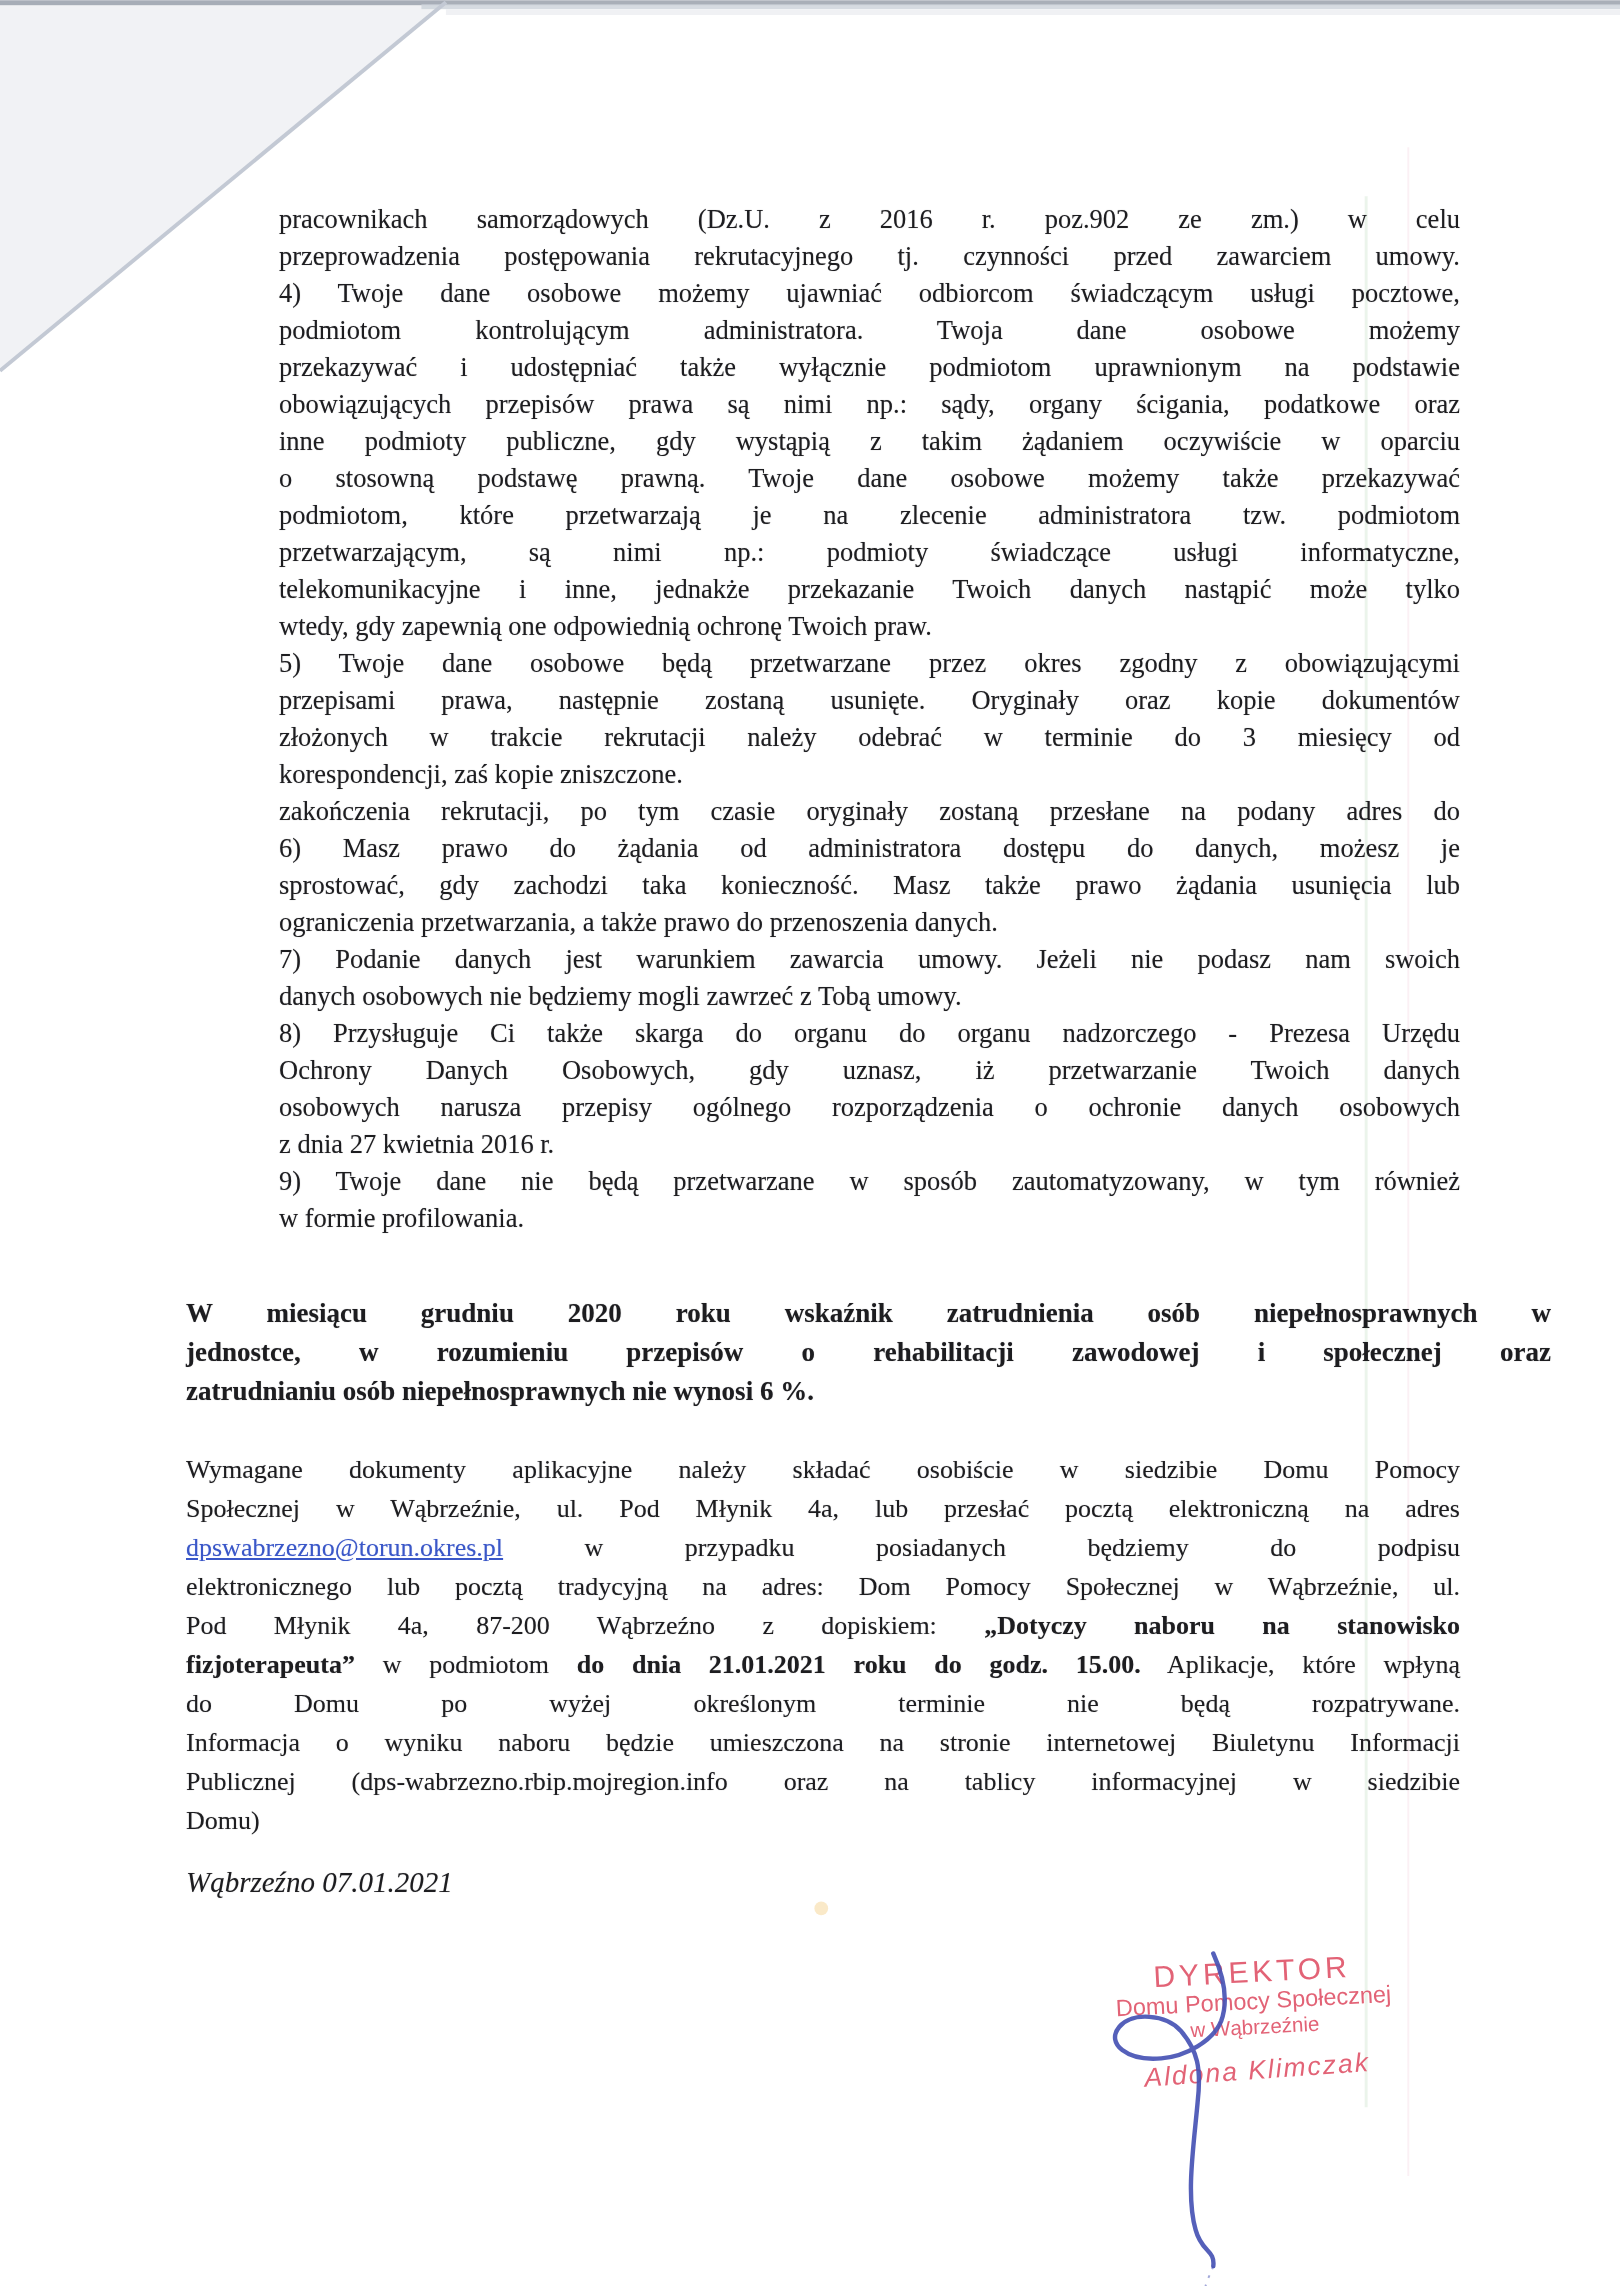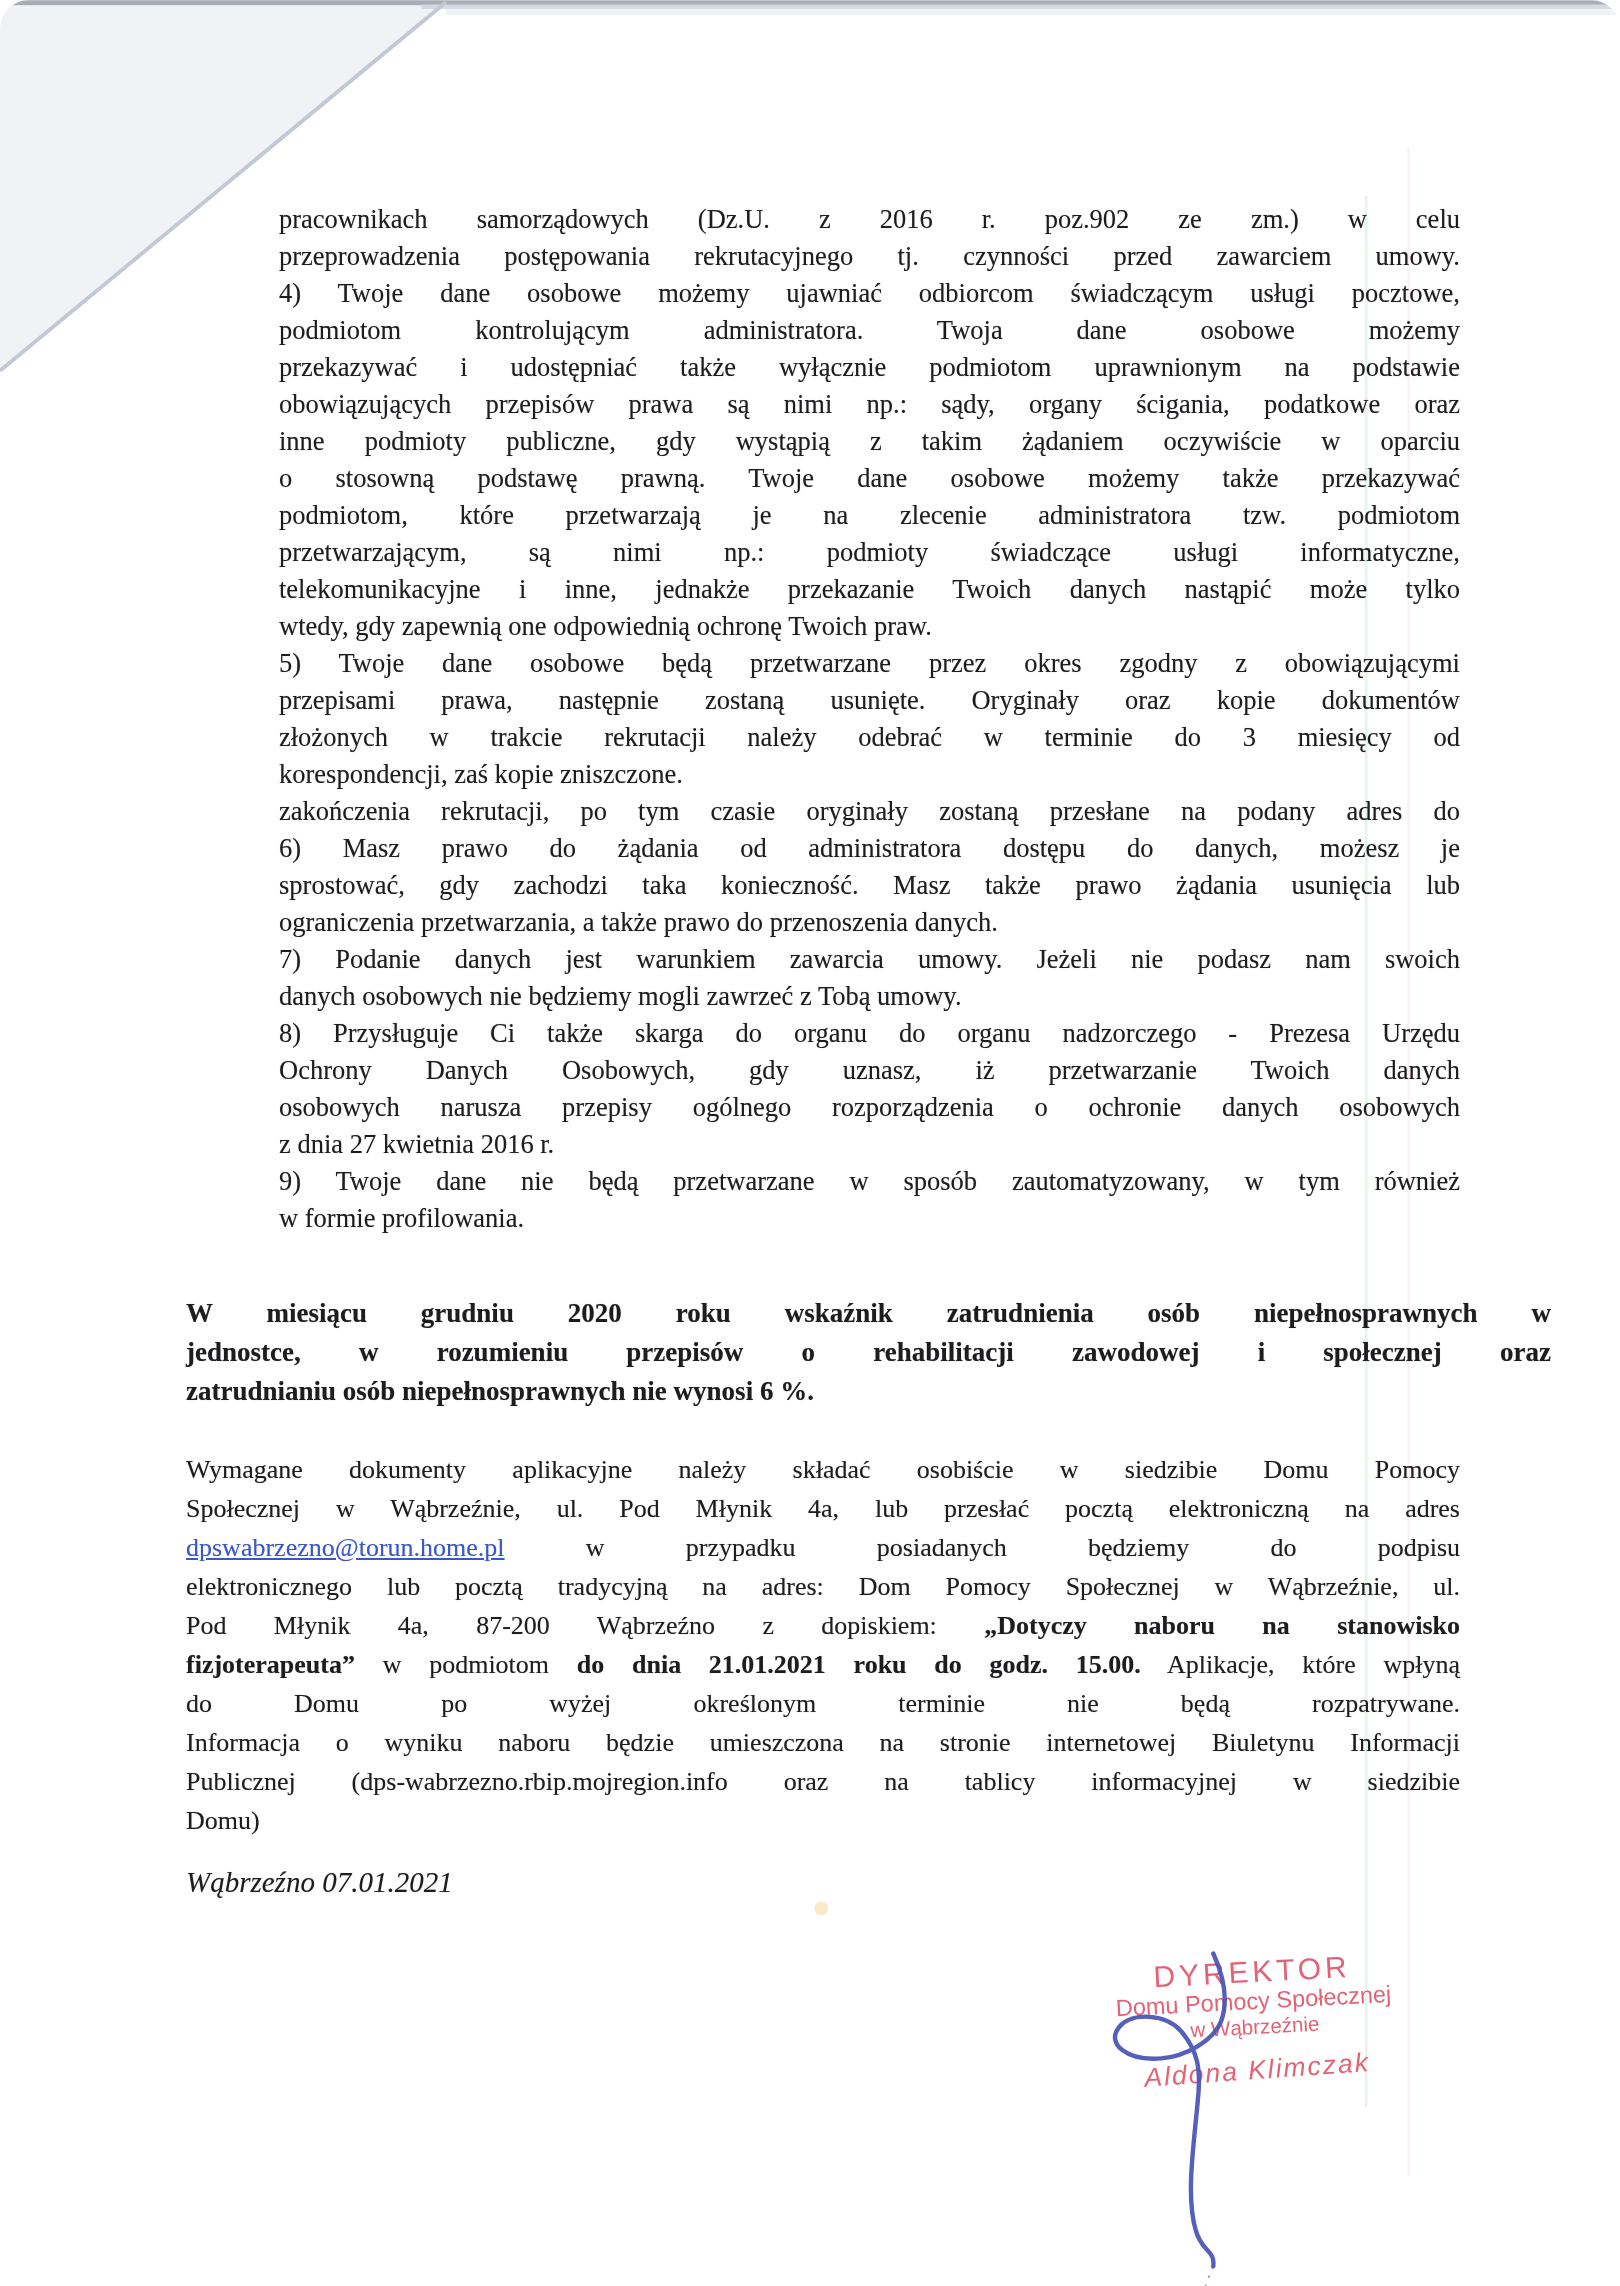--- a/index.html
+++ b/index.html
@@ -3,21 +3,20 @@
 <meta charset="utf-8">
 <style>
   html,body{margin:0;padding:0;background:#ffffff;}
   .page{
     position:relative;
     width:1620px;height:2287px;
     background:#ffffff;
     overflow:hidden;
     font-family:"Liberation Serif", serif;
     color:var(--ink,#1d1d20);
-    border-radius:29px;
   }
   .artifacts, .signature{
     position:absolute;inset:0;width:1620px;height:2287px;pointer-events:none;
   }
   .content{position:absolute;top:201px;left:0;right:0;}
   section{display:block;}
   #rodo{
     margin:0 160px 0 279px;
     font-size:26.5px;line-height:37px;
   }
@@ -114,21 +113,21 @@
         <div class="line last"><span>w formie profilowania.</span></div>
       </section>
     <section id="indicator">
         <div class="line"><span>W miesiącu grudniu 2020 roku wskaźnik zatrudnienia osób niepełnosprawnych w</span></div>
         <div class="line"><span>jednostce, w rozumieniu przepisów o rehabilitacji zawodowej i społecznej oraz</span></div>
         <div class="line last"><span>zatrudnianiu osób niepełnosprawnych nie wynosi 6 %.</span></div>
       </section>
     <section id="application">
         <div class="line"><span>Wymagane dokumenty aplikacyjne należy składać osobiście w siedzibie Domu Pomocy</span></div>
         <div class="line"><span>Społecznej w Wąbrzeźnie, ul. Pod Młynik 4a, lub przesłać pocztą elektroniczną na adres</span></div>
-        <div class="line"><span class="seg-link">dpswabrzezno@torun.home.pl</span><span> w przypadku posiadanych będziemy do podpisu</span></div>
+        <div class="line"><span class="seg-link">dpswabrzezno@torun.okres.pl</span><span> w przypadku posiadanych będziemy do podpisu</span></div>
         <div class="line"><span>elektronicznego lub pocztą tradycyjną na adres: Dom Pomocy Społecznej w Wąbrzeźnie, ul.</span></div>
         <div class="line"><span>Pod Młynik 4a, 87-200 Wąbrzeźno z dopiskiem: </span><span class="seg-b">„Dotyczy naboru na stanowisko</span></div>
         <div class="line"><span class="seg-b">fizjoterapeuta”</span><span> w podmiotom </span><span class="seg-b">do dnia 21.01.2021 roku do godz. 15.00.</span><span> Aplikacje, które wpłyną</span></div>
         <div class="line"><span>do Domu po wyżej określonym terminie nie będą rozpatrywane.</span></div>
         <div class="line"><span>Informacja o wyniku naboru będzie umieszczona na stronie internetowej Biuletynu Informacji</span></div>
         <div class="line"><span>Publicznej (dps-wabrzezno.rbip.mojregion.info oraz na tablicy informacyjnej w siedzibie</span></div>
         <div class="line last"><span>Domu)</span></div>
       </section>
     <div class="date-line">Wąbrzeźno 07.01.2021</div>
   </div>

